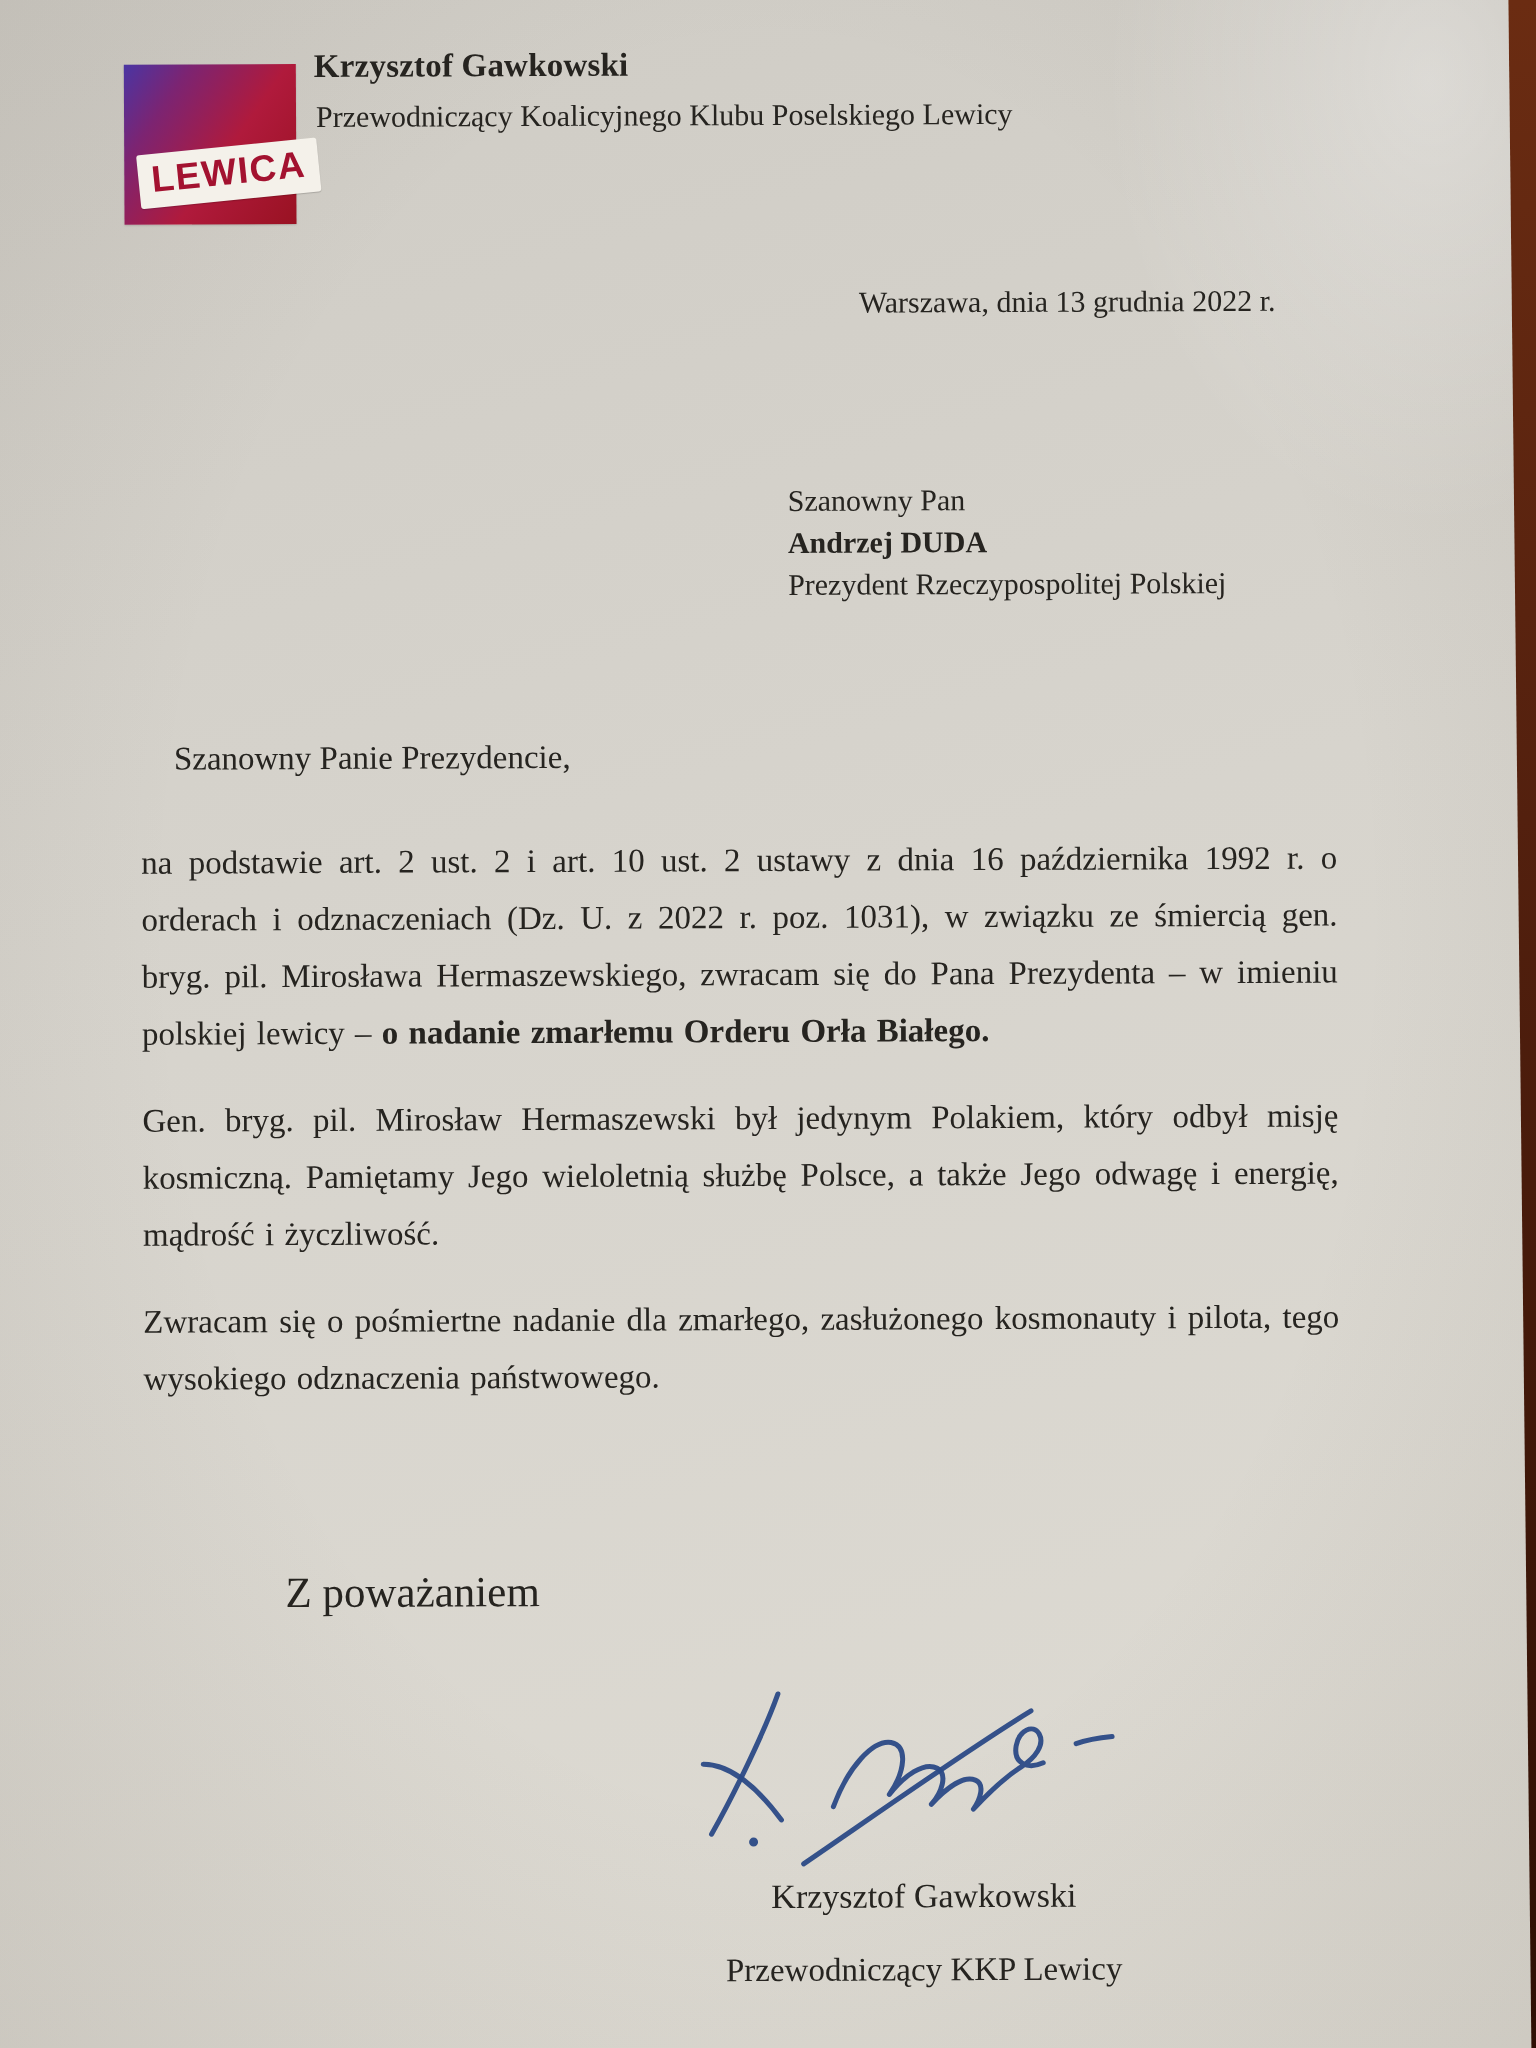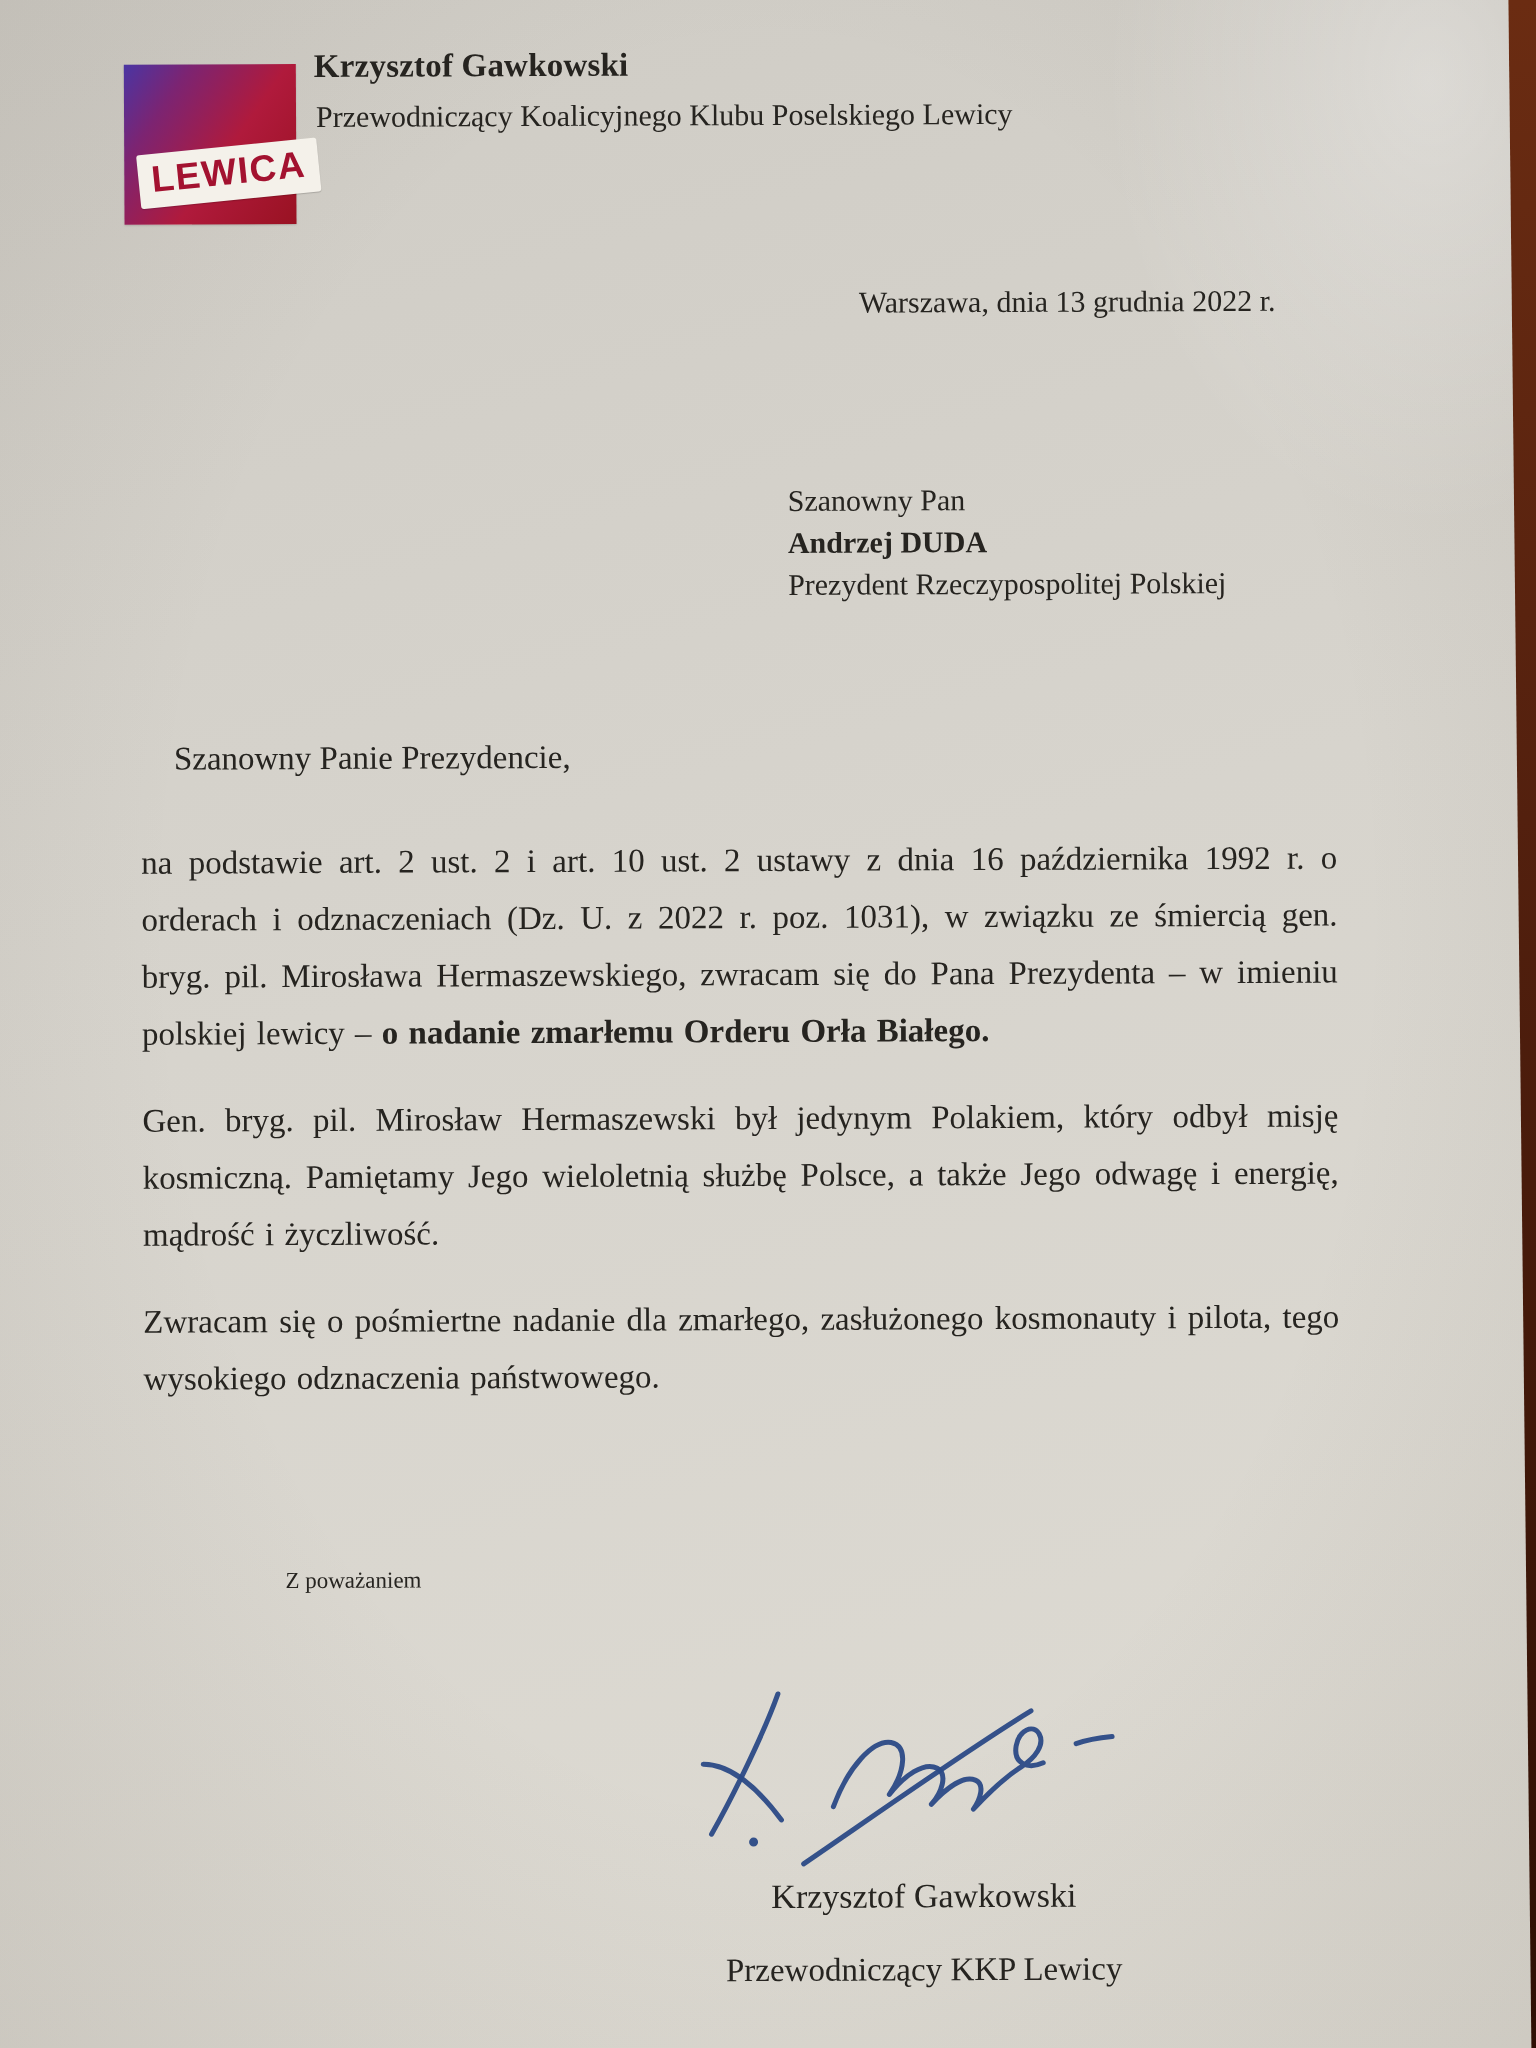--- a/index.html
+++ b/index.html
@@ -90,21 +90,21 @@
     font-size:33px; line-height:57px;
   }
   .body-text p{
     text-align:justify;
     margin-bottom:30px;
     word-spacing:2px;
   }
   .body-text b{font-weight:bold;}
   .closing{
     position:absolute; left:283px; top:1566px;
-    font-size:23px;
+    font-size:43px;
   }
   
   .signature-svg{
     position:absolute; left:680px; top:1672px;
     width:470px; height:210px;
   }
   .signature-svg path{
     fill:none;
     stroke:var(--signature-ink);
     stroke-width:5;

